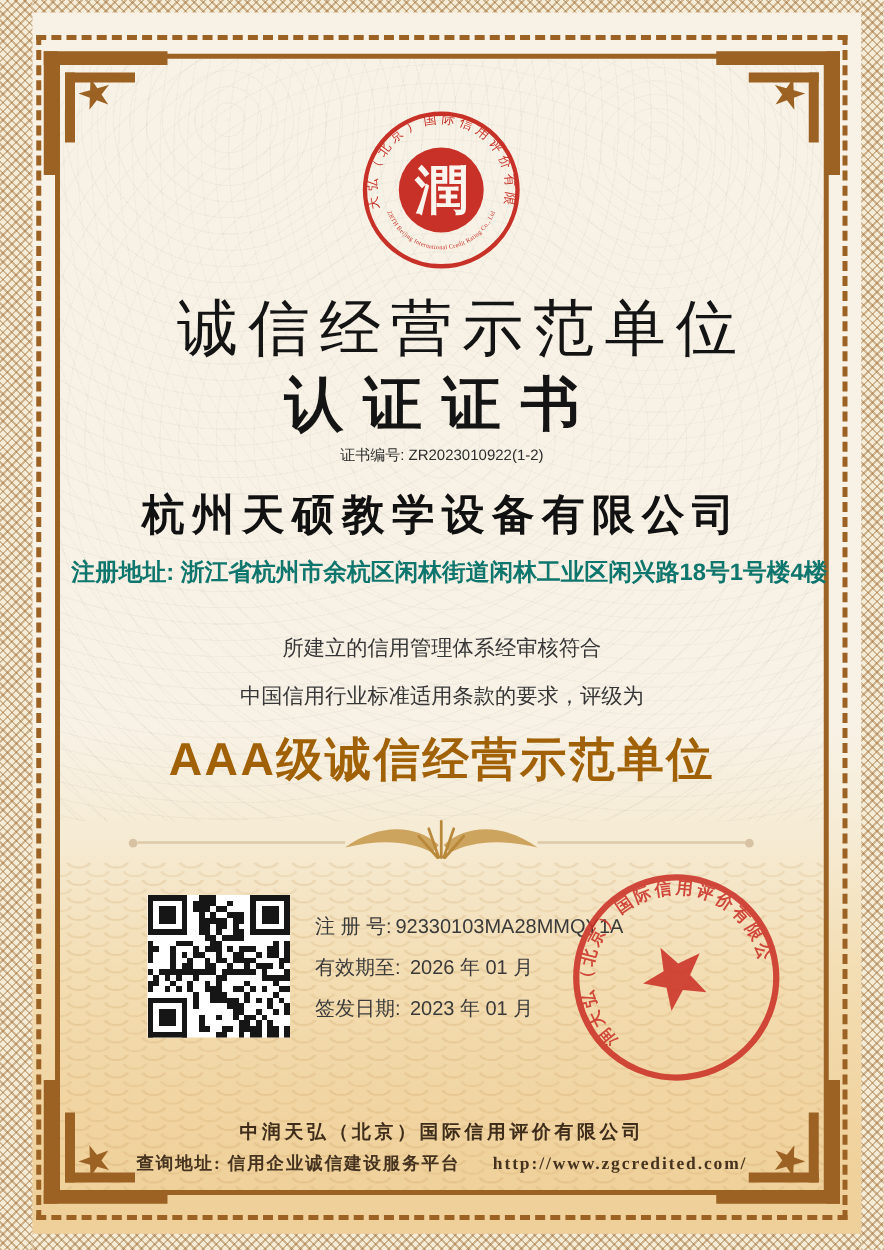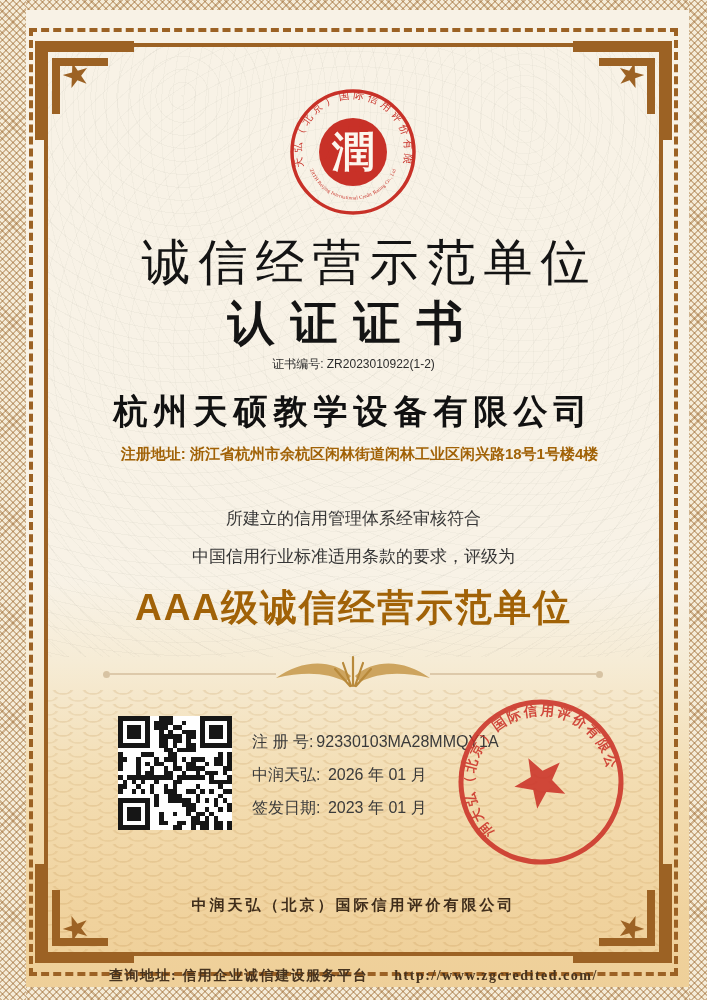--- a/index.html
+++ b/index.html
@@ -44,21 +44,21 @@
   
   .seal-top{left:287px;top:86px;width:132px;height:132px;opacity:.95;}
   .seal-top text{font-family:"Liberation Serif","DejaVu Serif",serif;}
 
   
   .center-line{left:0;right:0;text-align:center;white-space:nowrap;}
   .title1{top:230px;font-family:"DejaVu Serif","Liberation Serif",serif;font-weight:400;font-size:49px;letter-spacing:8px;color:#141414;padding-left:32px;}
   .title2{top:292px;font-family:"DejaVu Serif","Liberation Serif",serif;font-weight:700;font-size:47px;letter-spacing:16px;color:#141414;}
   .certno{top:356px;font-size:12px;color:#2c2c2c;}
   .company{top:389px;font-weight:700;font-size:34px;letter-spacing:6px;color:#111;}
-  .address{top:445px;font-weight:700;font-size:15px;color:#a16207;padding-left:12px;}
+  .address{top:445px;font-weight:700;font-size:19px;color:#0f766e;padding-left:12px;}
   .st1{top:507px;font-size:17px;color:#363636;}
   .st2{top:545px;font-size:17px;color:#363636;}
   .rating{top:583px;font-weight:700;font-size:37px;letter-spacing:2px;color:#a16207;}
 
   
   .divider{top:652px;left:103px;width:500px;height:44px;display:flex;align-items:center;}
   .d-dot{width:7px;height:7px;border-radius:50%;background:#d7c3a3;}
   .d-line{flex:1;height:2px;background:#ddc9aa;}
   .d-orn{width:170px;height:44px;flex:0 0 auto;margin:0 -8px;}
 
@@ -68,21 +68,21 @@
   .rows{left:252px;top:731px;font-size:16px;color:#3a3a3a;}
   .row{height:33px;line-height:22px;white-space:nowrap;}
   .row .lbl{margin-right:3px;}
 
   
   .seal-bottom{left:452px;top:693px;width:178px;height:178px;opacity:.87;}
   .seal-bottom text{font-family:"Liberation Serif","DejaVu Serif",serif;font-weight:700;}
 
   
   .footer1{top:896px;font-family:"Liberation Serif","DejaVu Serif",serif;font-weight:700;font-size:15px;letter-spacing:3px;color:#3f2d1b;}
-  .footer2{top:967px;font-family:"Liberation Serif","DejaVu Serif",serif;font-weight:700;font-size:14px;letter-spacing:1.5px;color:#463категор320;color:#46331f;}
+  .footer2{top:922px;font-family:"Liberation Serif","DejaVu Serif",serif;font-weight:700;font-size:14px;letter-spacing:1.5px;color:#463категор320;color:#46331f;}
   .footer2 .gap{display:inline-block;width:26px;}
 </style>
 </head>
 <body>
 
 <div class="rope rope-t"></div>
 <div class="rope rope-b"></div>
 <div class="rope rope-l"></div>
 <div class="rope rope-r"></div>
 <div class="mesh"></div>
@@ -371,21 +371,21 @@
       <rect x="0" y="18" width="1" height="7"></rect>
       <rect x="6" y="18" width="1" height="7"></rect>
       <rect x="2" y="20" width="3" height="3"></rect>
     </svg>
 </div>
 <div class="abs rows">
   <div class="row">
     <span class="lbl">注 册 号:</span><span>92330103MA28MMQY1A</span>
   </div>
   <div class="row">
-    <span class="lbl">中润天弘:</span> <span>2026 年 01 月</span>
+    <span class="lbl">有效期至:</span> <span>2026 年 01 月</span>
   </div>
   <div class="row">
     <span class="lbl">签发日期:</span> <span>2023 年 01 月</span>
   </div>
 </div>
 
 <svg class="abs seal-bottom" viewBox="0 0 178 178">
   <defs>
     <path id="arcStamp" d="M 25,113 A 68,68 0 1 1 153,113" fill="none"></path>
   </defs>

